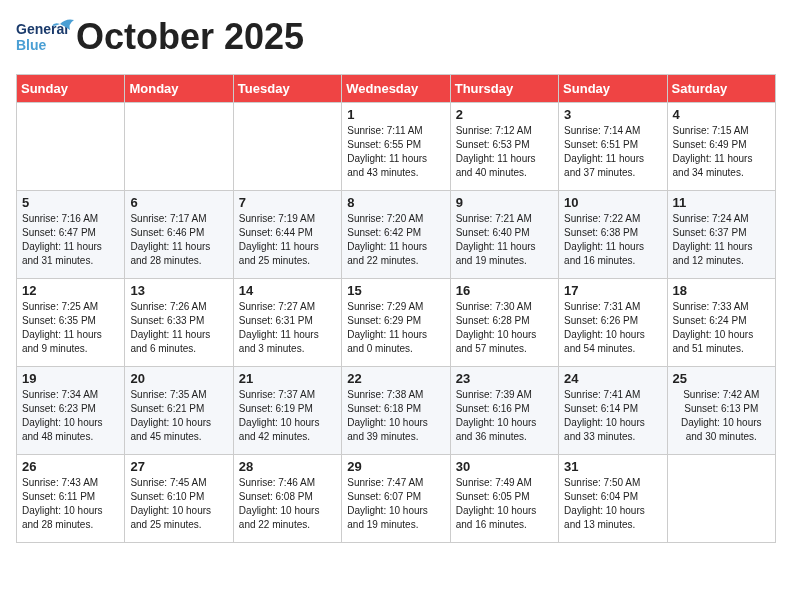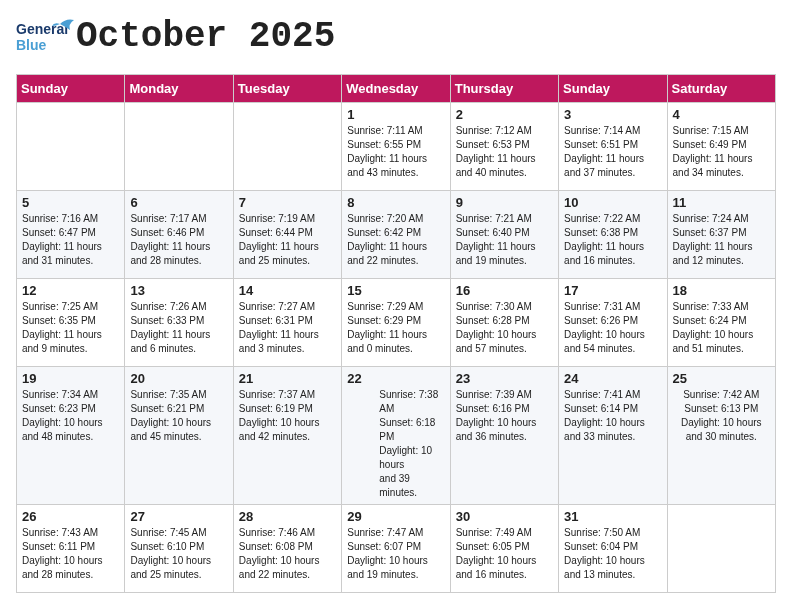--- a/index.html
+++ b/index.html
@@ -16,34 +16,33 @@
       justify-content: flex-start;
       margin-bottom: 10px;
     }
     .title-section {
       text-align: right;
     }
     .month-title {
       font-size: 36px;
       font-weight: bold;
       color: #222;
-      font-family: Liberation Mono, monospace;
     }
     .location {
       font-size: 15px;
       color: #444;
       margin-top: 2px;
     }
     .calendar {
       width: 100%;
       border-collapse: collapse;
       border: 1px solid #ccc;
     }
     .calendar th {
-      background: #be185d;
+      background: #ef4444;
       color: #fff;
       font-size: 13px;
       font-weight: bold;
       padding: 6px 4px;
       text-align: left;
       border: 1px solid #ccc;
     }
     .calendar td {
       border: 1px solid #ccc;
       vertical-align: top;
@@ -262,21 +261,21 @@
         </td>
         <td>
           <div class="day-number">21</div>
           <div class="day-info" style="white-space: pre-line;">Sunrise: 7:37 AM
 Sunset: 6:19 PM
 Daylight: 10 hours
 and 42 minutes.</div>
         </td>
         <td>
           <div class="day-number">22</div>
-          <div class="day-info" style="white-space: pre-line; margin-left: 32px;">Sunrise: 7:38 AM
+          <div class="day-info" style="white-space: pre-line;">Sunrise: 7:38 AM
 Sunset: 6:18 PM
 Daylight: 10 hours
 and 39 minutes.</div>
         </td>
         <td>
           <div class="day-number">23</div>
           <div class="day-info" style="white-space: pre-line;">Sunrise: 7:39 AM
 Sunset: 6:16 PM
 Daylight: 10 hours
 and 36 minutes.</div>

